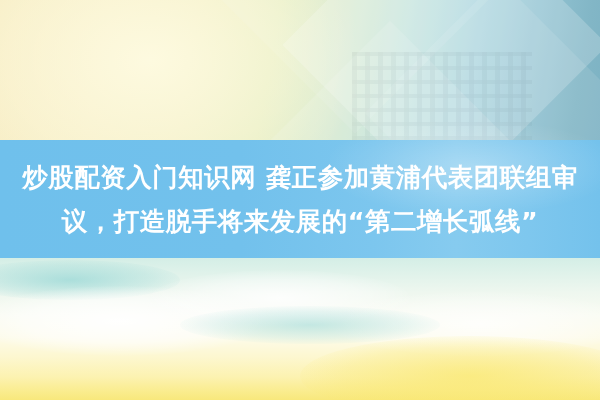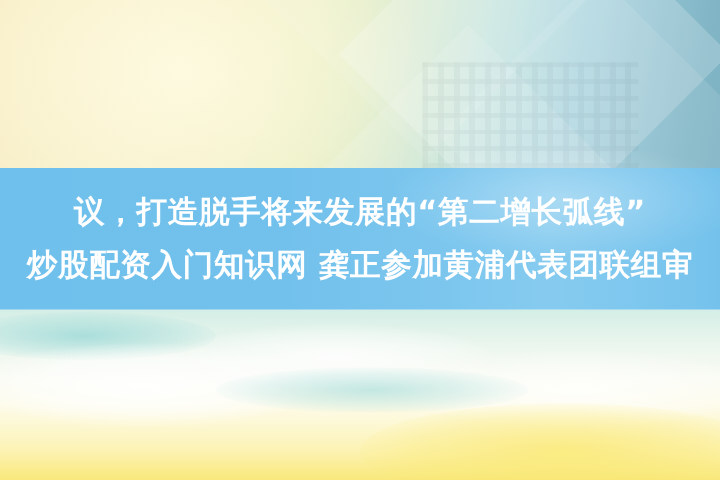--- a/index.html
+++ b/index.html
@@ -229,17 +229,17 @@
     <div class="cloud cloud-teal2"></div>
     <div class="cloud cloud-w1"></div>
     <div class="cloud cloud-w2"></div>
     <div class="cloud cloud-w3"></div>
     <div class="cloud cloud-teal"></div>
     <div class="cloud cloud-yellow"></div>
   </div>
 
   <div class="headline-band">
     <div class="band-sheen"></div>
+    <div class="headline-line headline-line-1">炒股配资入门知识网 龚正参加黄浦代表团联组审</div>
     <div class="headline-line headline-line-2">议，打造脱手将来发展的“第二增长弧线”</div>
-    <div class="headline-line headline-line-1">炒股配资入门知识网 龚正参加黄浦代表团联组审</div>
   </div>
 
 </div>
 
 </body></html>

